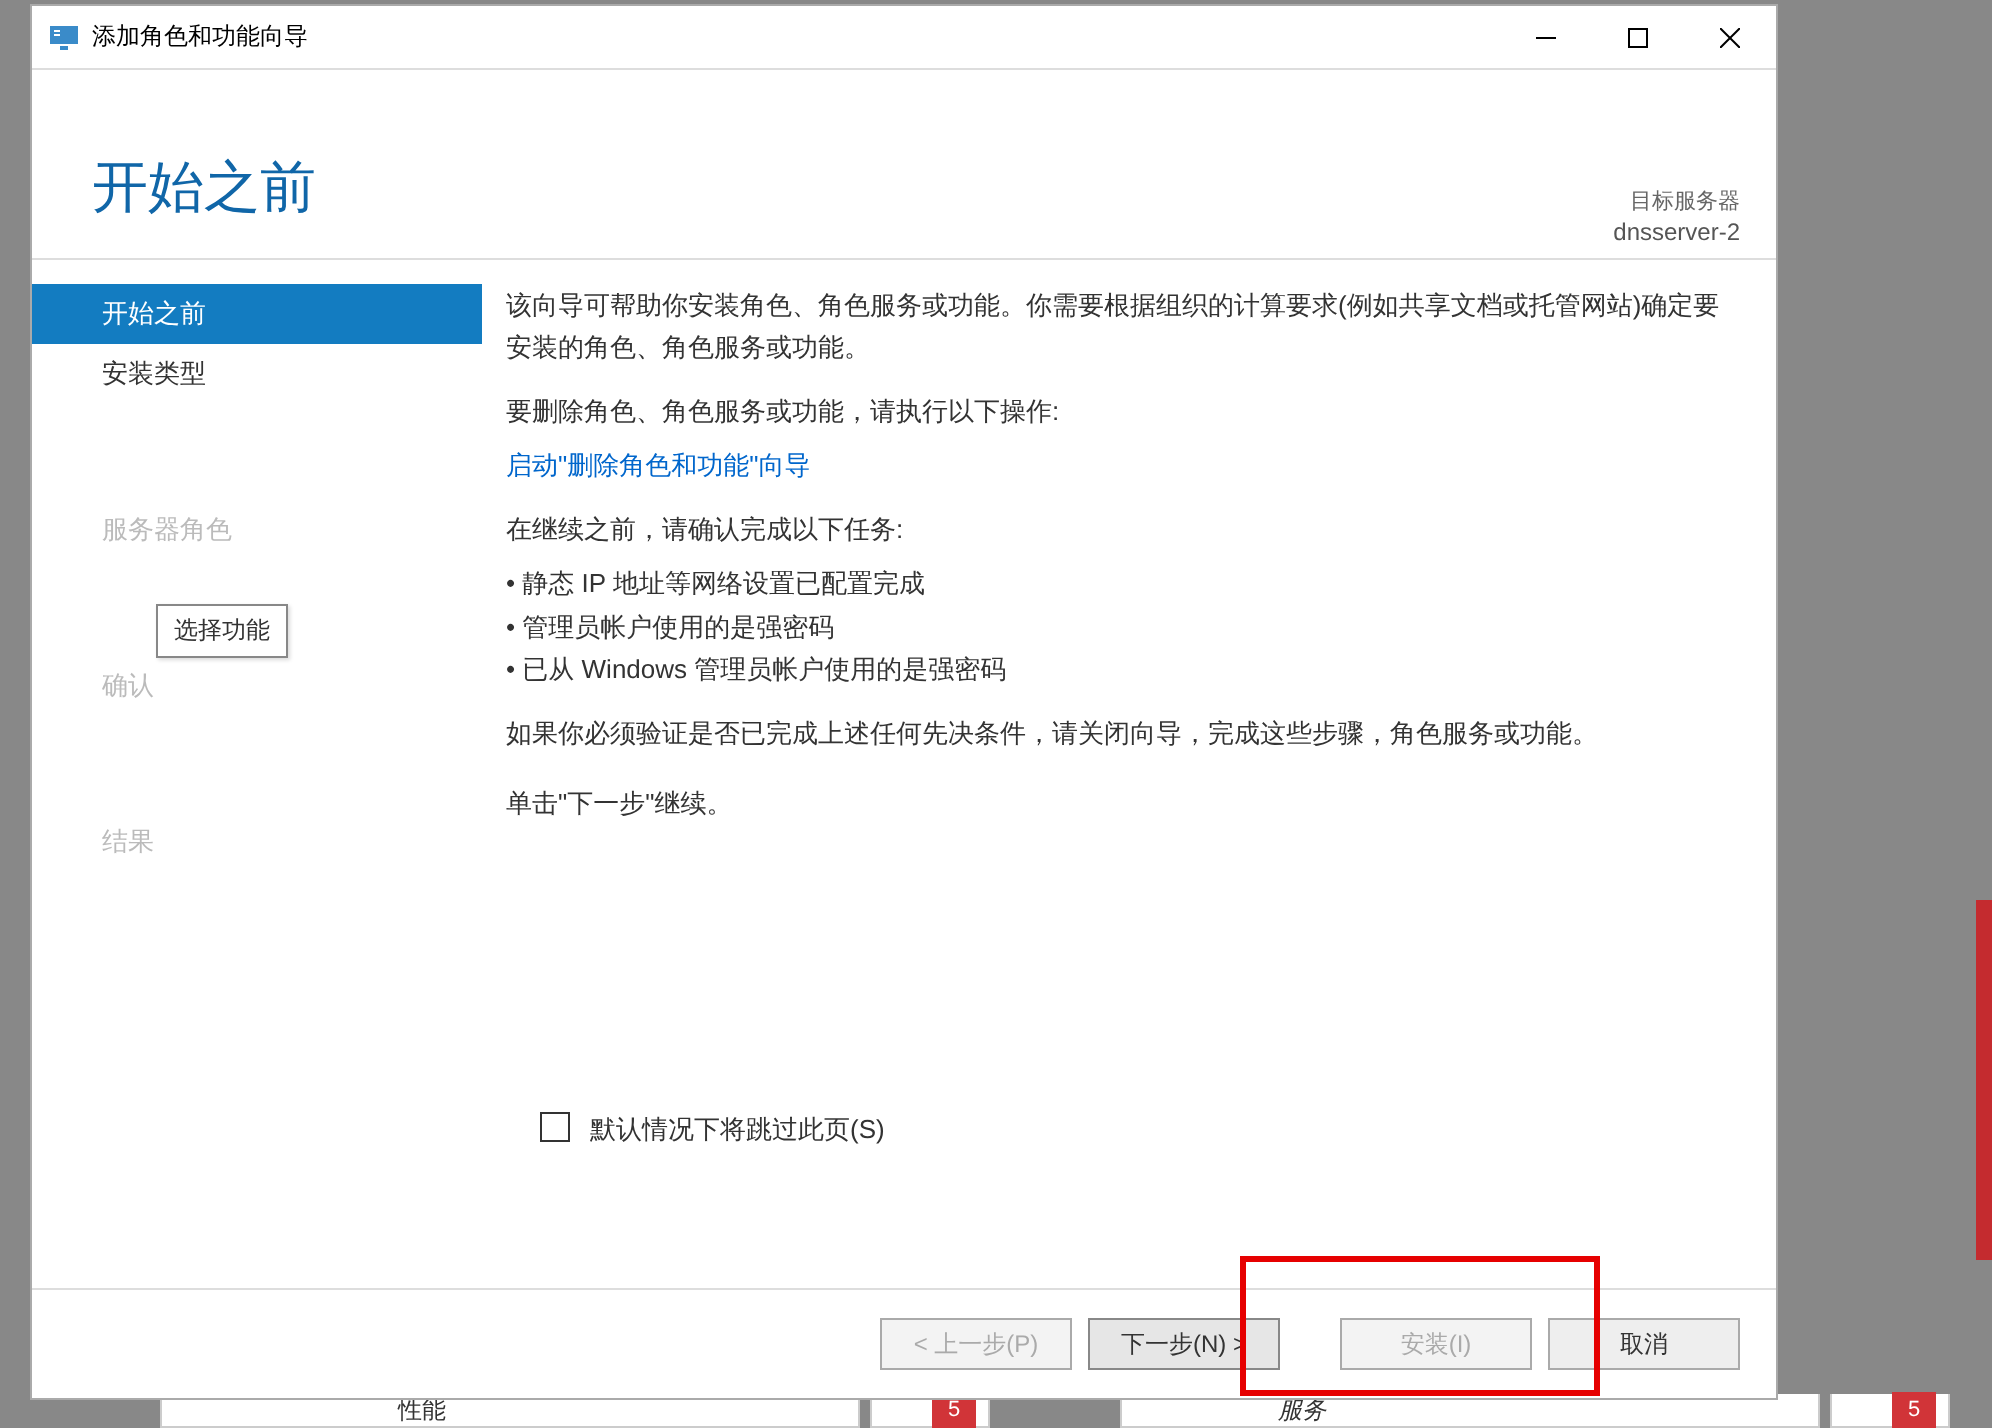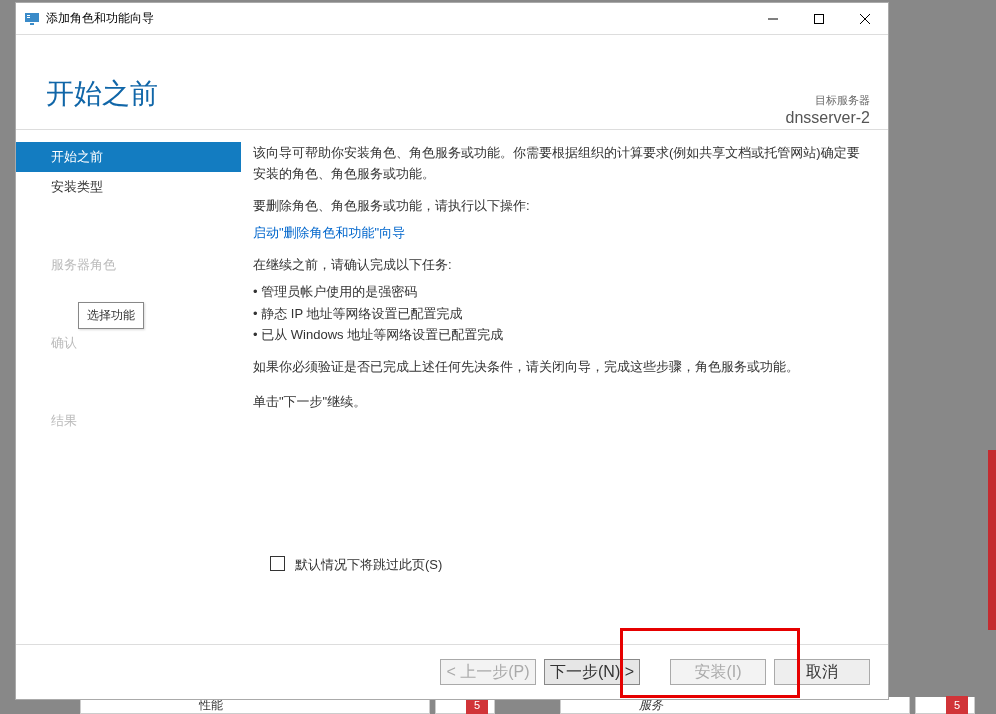--- a/index.html
+++ b/index.html
@@ -75,21 +75,21 @@
       right: 18px;
       top: 58px;
       font-size: 11px;
       color: #666;
       text-align: right;
     }
     .target-server {
       position: absolute;
       right: 18px;
       top: 74px;
-      font-size: 16px;
+      font-size: 12px;
       color: #555;
     }
     .body-area {
       flex: 1;
       display: flex;
       position: relative;
     }
     .sidebar {
       width: 225px;
       padding-top: 12px;
@@ -163,21 +163,21 @@
       align-items: center;
       justify-content: flex-end;
       padding-right: 18px;
       gap: 8px;
     }
     .btn {
       min-width: 96px;
       height: 26px;
       border: 1px solid #aaa;
       background: #eee;
-      font-size: 16px;
+      font-size: 12px;
       color: #333;
       cursor: pointer;
       display: inline-flex;
       align-items: center;
       justify-content: center;
     }
     .btn.disabled {
       color: #aaa;
       background: #f3f3f3;
       cursor: default;
@@ -283,23 +283,23 @@
       <div class="nav-item disabled">结果</div>
       <div class="tooltip-box">选择功能</div>
     </div>
 
     <div class="content">
       <p>该向导可帮助你安装角色、角色服务或功能。你需要根据组织的计算要求(例如共享文档或托管网站)确定要安装的角色、角色服务或功能。</p>
       <p style="margin-top:10px">要删除角色、角色服务或功能，请执行以下操作:</p>
       <p><span class="link">启动"删除角色和功能"向导</span></p>
       <p style="margin-top:10px">在继续之前，请确认完成以下任务:</p>
       <div class="bullets">
+        <div>静态 IP 地址等网络设置已配置完成</div>
         <div>管理员帐户使用的是强密码</div>
-        <div>静态 IP 地址等网络设置已配置完成</div>
-        <div>已从 Windows 地址等网络设置已配置完成</div>
+        <div>已从 Windows 管理员帐户使用的是强密码</div>
       </div>
       <p style="margin-top:8px">如果你必须验证是否已完成上述任何先决条件，请关闭向导，完成这些步骤，角色服务或功能。</p>
       <p style="margin-top:14px">单击"下一步"继续。</p>
     </div>
 
     <div class="skip-row">
       <div class="checkbox"></div>
       <span>默认情况下将跳过此页(S)</span>
     </div>
 

